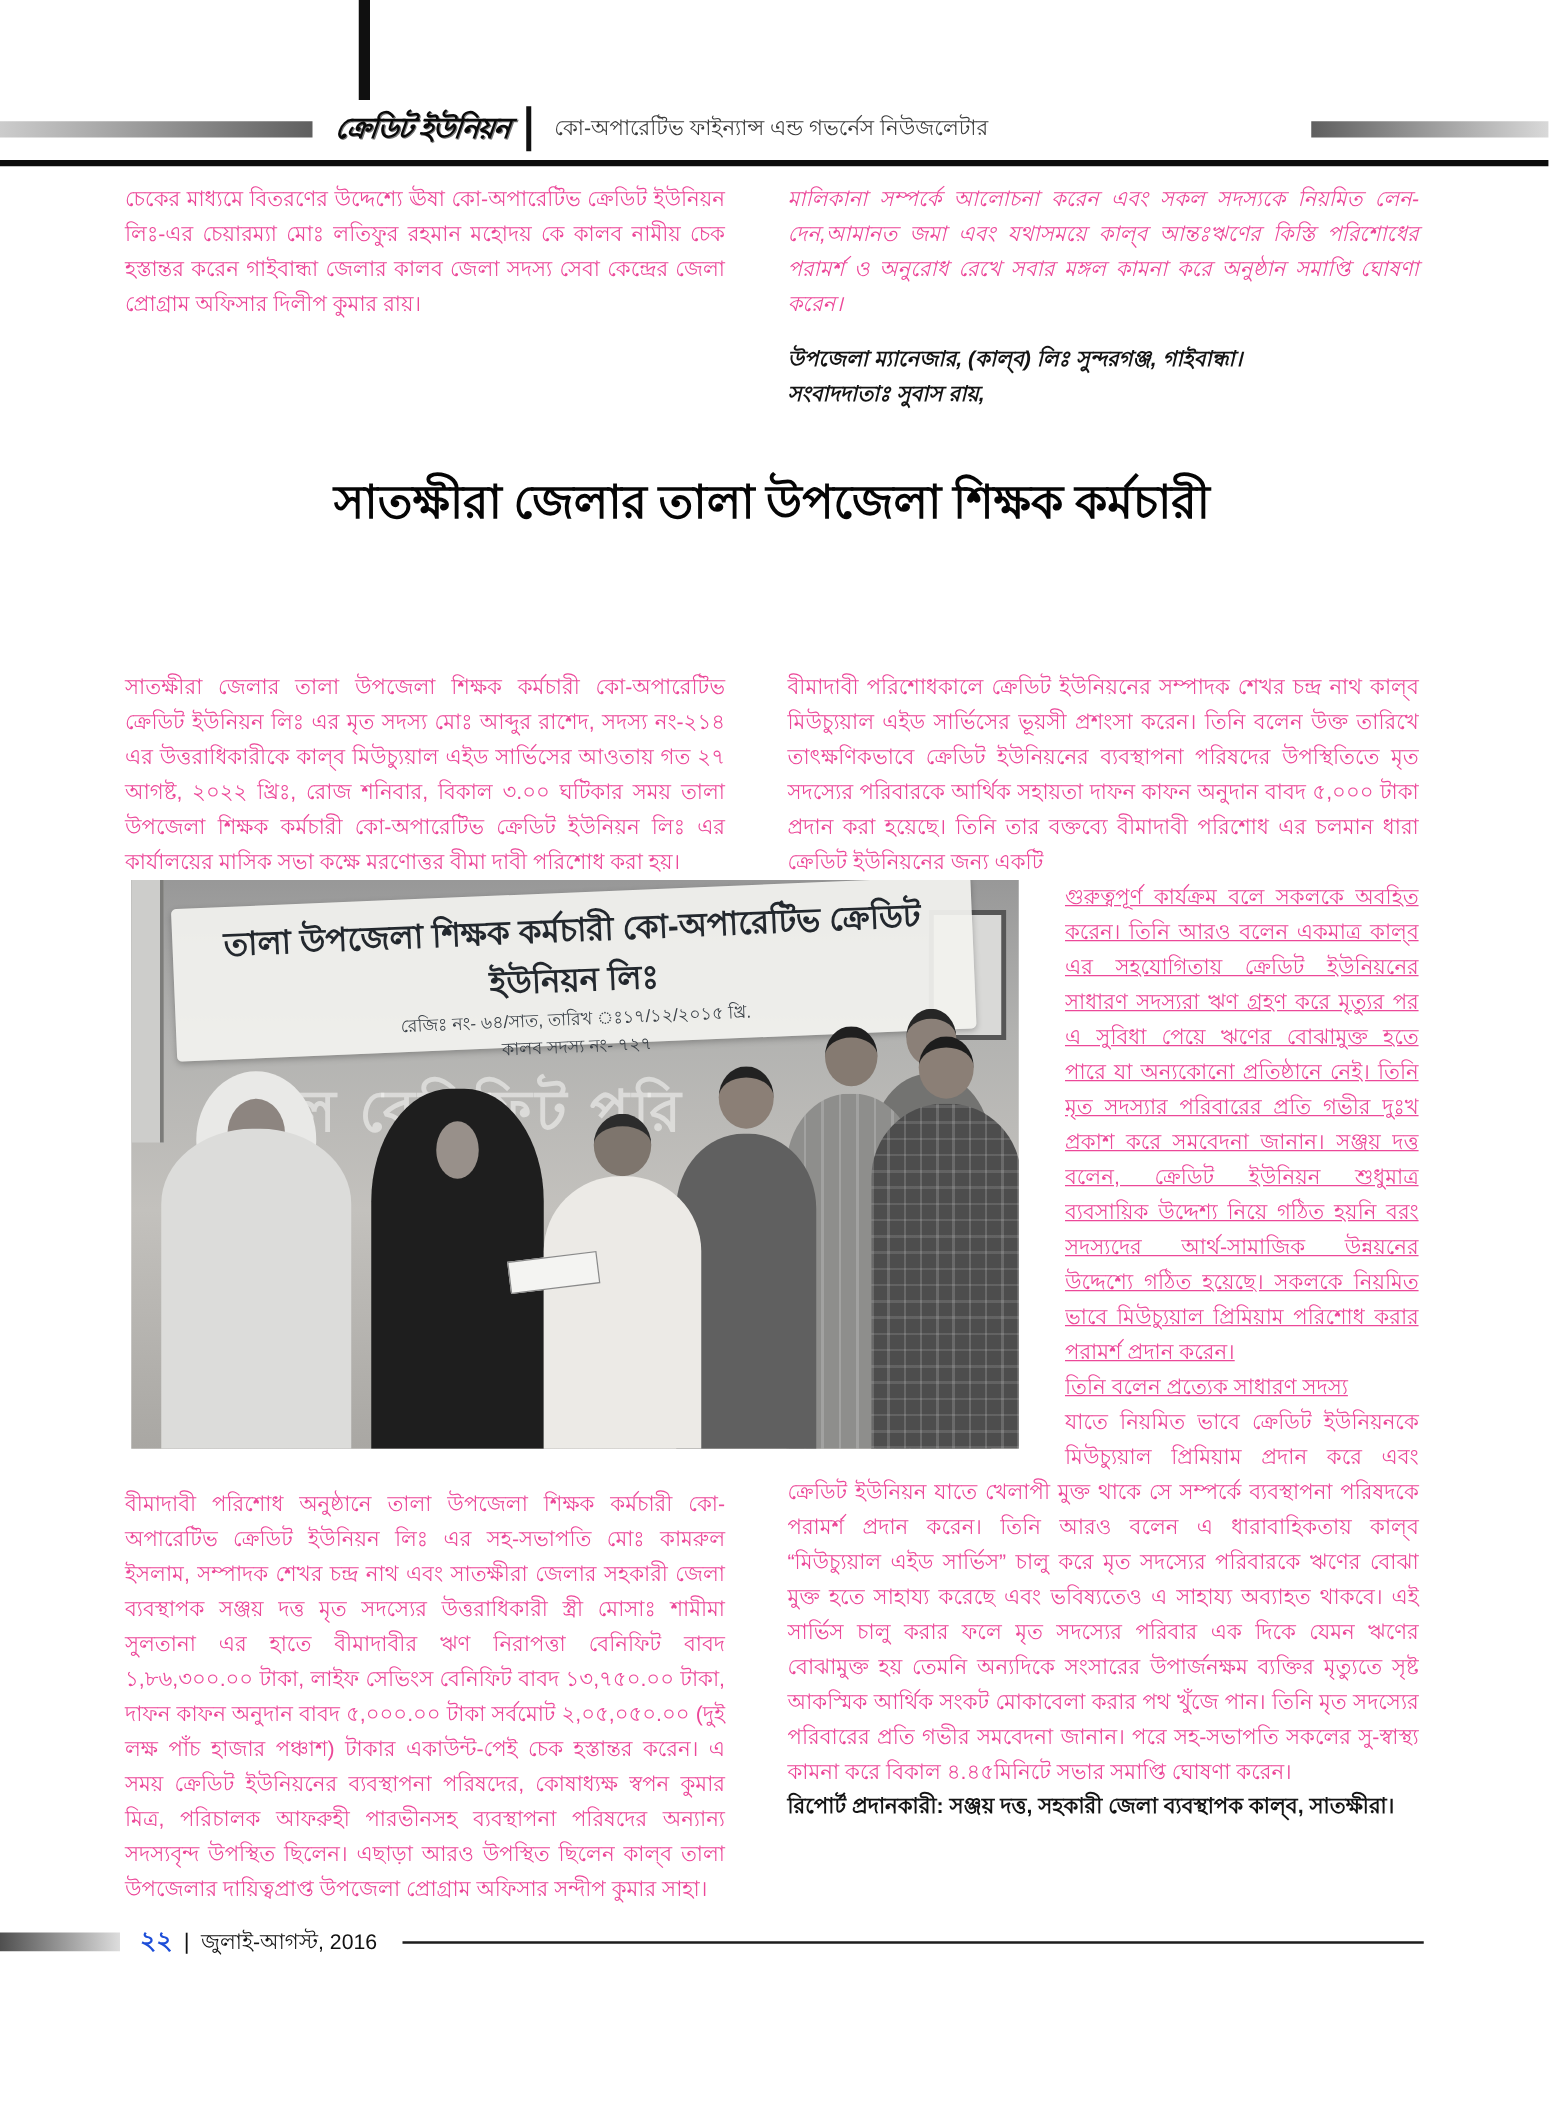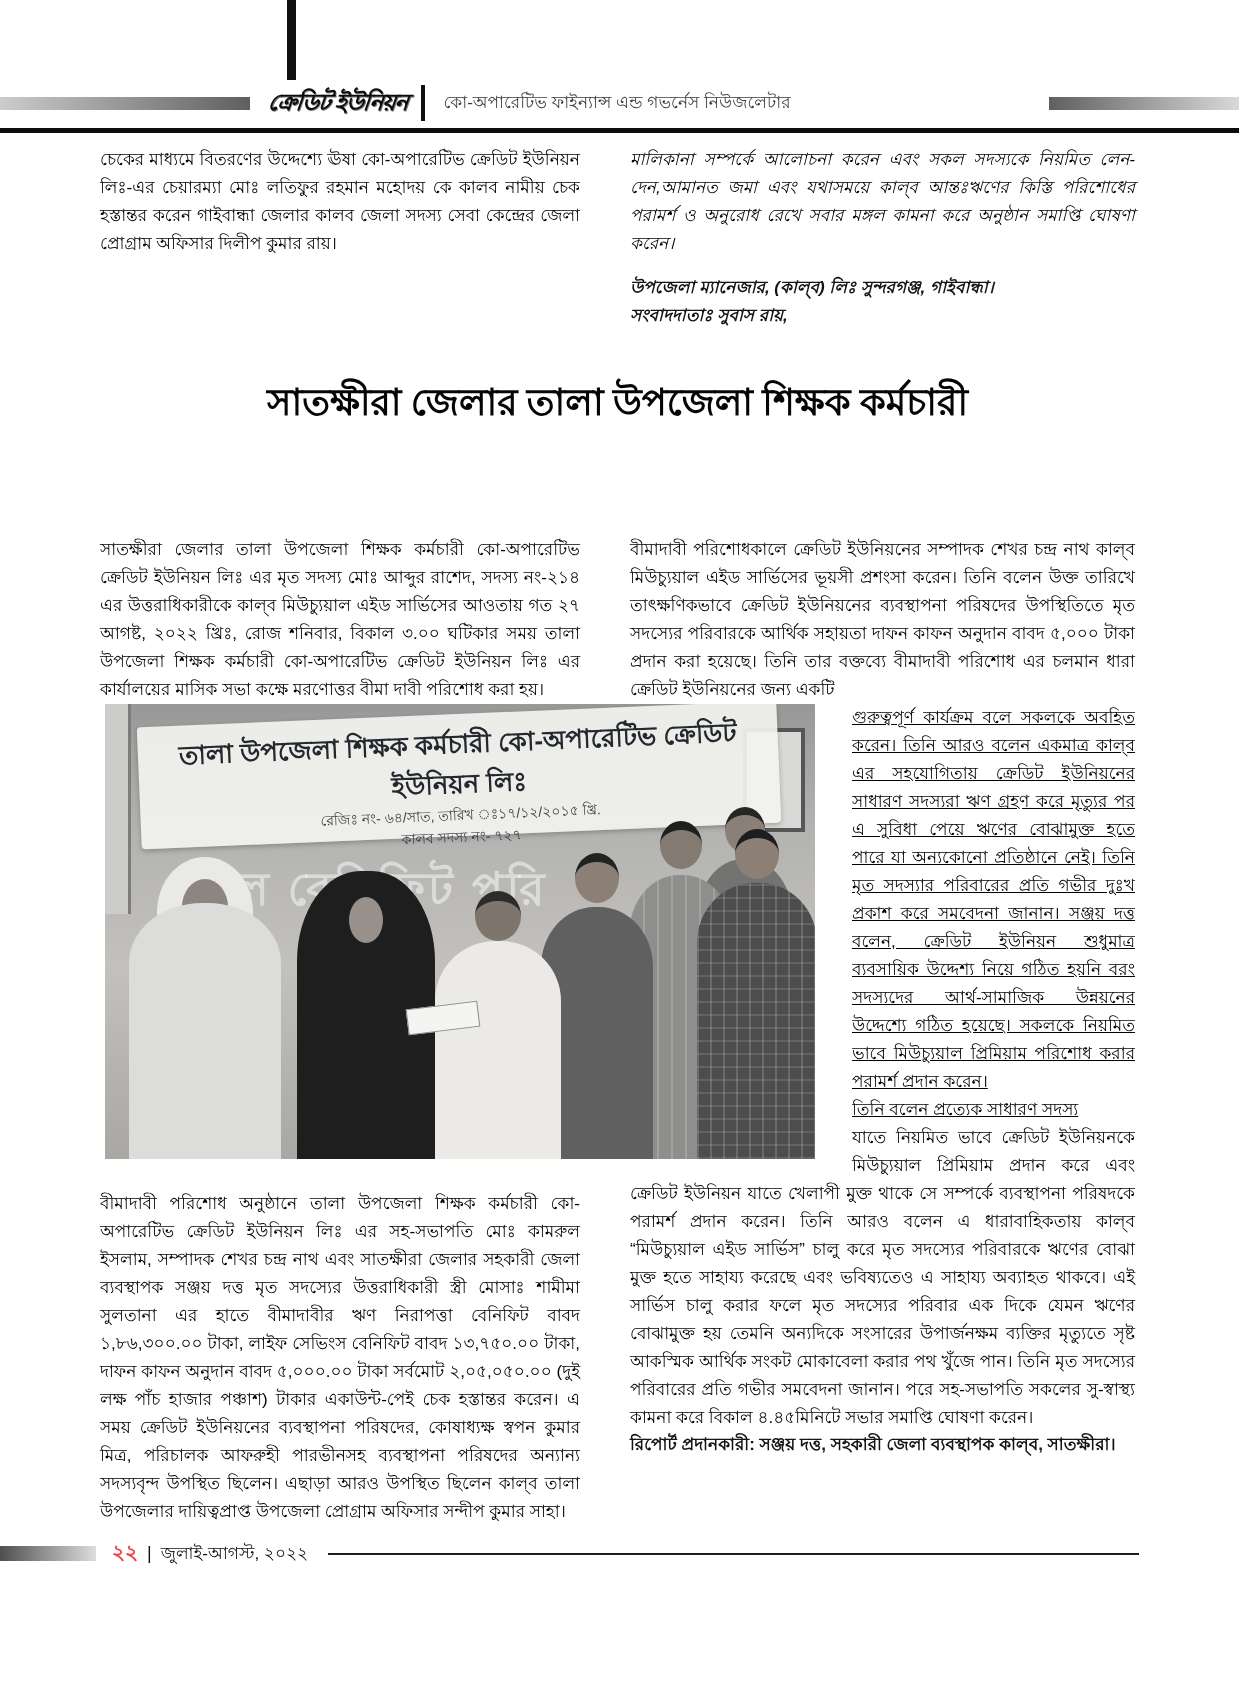--- a/index.html
+++ b/index.html
@@ -15,21 +15,21 @@
   .mh-bar-left { width:250px; height:13px; background:linear-gradient(to right,#cccccc,#5f5f5f); }
   .mh-logo { margin:0 14px 0 18px; font-size:23px; font-weight:bold; font-style:italic;
              letter-spacing:-1px; color:#0a0a0a; transform:skewX(-6deg); white-space:nowrap;
              text-shadow:1px 1px 0 #777; }
   .mh-divider { width:4px; height:36px; background:#101010; margin-right:18px; }
   .mh-title { flex:1; font-size:17px; color:#3c3c3c; white-space:nowrap; }
   .mh-bar-right { width:190px; height:13px; background:linear-gradient(to right,#5f5f5f,#d9d9d9); }
   .rule-thick { position:absolute; top:128px; left:0; right:0; height:5px; background:#0c0c0c; }
 
   
-  .col-text { font-size:17px; line-height:28px; text-align:justify; color:#000000; }
+  .col-text { font-size:17px; line-height:28px; text-align:justify; color:#ec4899; }
 
   
   .top-story { position:absolute; top:146px; left:100px; width:1035px; display:flex; }
   .ts-left  { width:480px; margin-right:50px; }
   .ts-right { width:505px;font-style:italic; }
   .ts-left p + p { margin-top:14px; }
   .ts-credit { margin-top:16px; font-weight:bold; font-size:17px; line-height:28px; }
 
   
   .headline { position:absolute; top:378px; left:100px; width:1035px; text-align:center;
@@ -90,21 +90,21 @@
   .pe6 .p-head { top:0; width:40px; height:46px; background:#8b8078; border-top:8px solid #262626; }
   .pe7 { left:592px; width:120px; height:330px; z-index:6; }
   .pe7 .p-body { height:276px; background:#4d4d4d;
                  background-image:repeating-linear-gradient(90deg,rgba(255,255,255,.16) 0 2px,transparent 2px 13px),
                                   repeating-linear-gradient(0deg,rgba(255,255,255,.12) 0 2px,transparent 2px 13px); }
   .pe7 .p-head { top:0; width:44px; height:50px; background:#8b7f76; border-top:9px solid #1d1d1d; }
 
   
   .footer { position:absolute; top:1537px; left:0; right:100px; display:flex; align-items:center; }
   .ft-bar { width:96px; height:15px; background:linear-gradient(to right,#4f4f4f,#dddddd); }
-  .ft-num { margin-left:16px; font-size:20px; font-weight:bold; color:#ef4444;text-align:center; }
+  .ft-num { margin-left:16px; font-size:20px; font-weight:bold; color:#1d4ed8;text-align:center; }
   .ft-sep { margin:0 9px; font-size:18px; color:#111; }
   .ft-issue { font-size:17px; color:#111; }
   .ft-line { flex:1; height:2px; background:#1d1d1d; margin-left:20px; }
 </style>
 </head>
 <body>
 
 <div class="page">
 
   <div class="topbar-vert"></div>
@@ -195,17 +195,17 @@
         <div class="cheque"></div>
       </div>
 
     </div>
   </div>
 
   <div class="footer">
     <div class="ft-bar"></div>
     <div class="ft-num">২২</div>
     <div class="ft-sep">|</div>
-    <div class="ft-issue">জুলাই-আগস্ট, ২০২২</div>
+    <div class="ft-issue">জুলাই-আগস্ট, 2016</div>
     <div class="ft-line"></div>
   </div>
 
 </div>
 
 </body></html>

